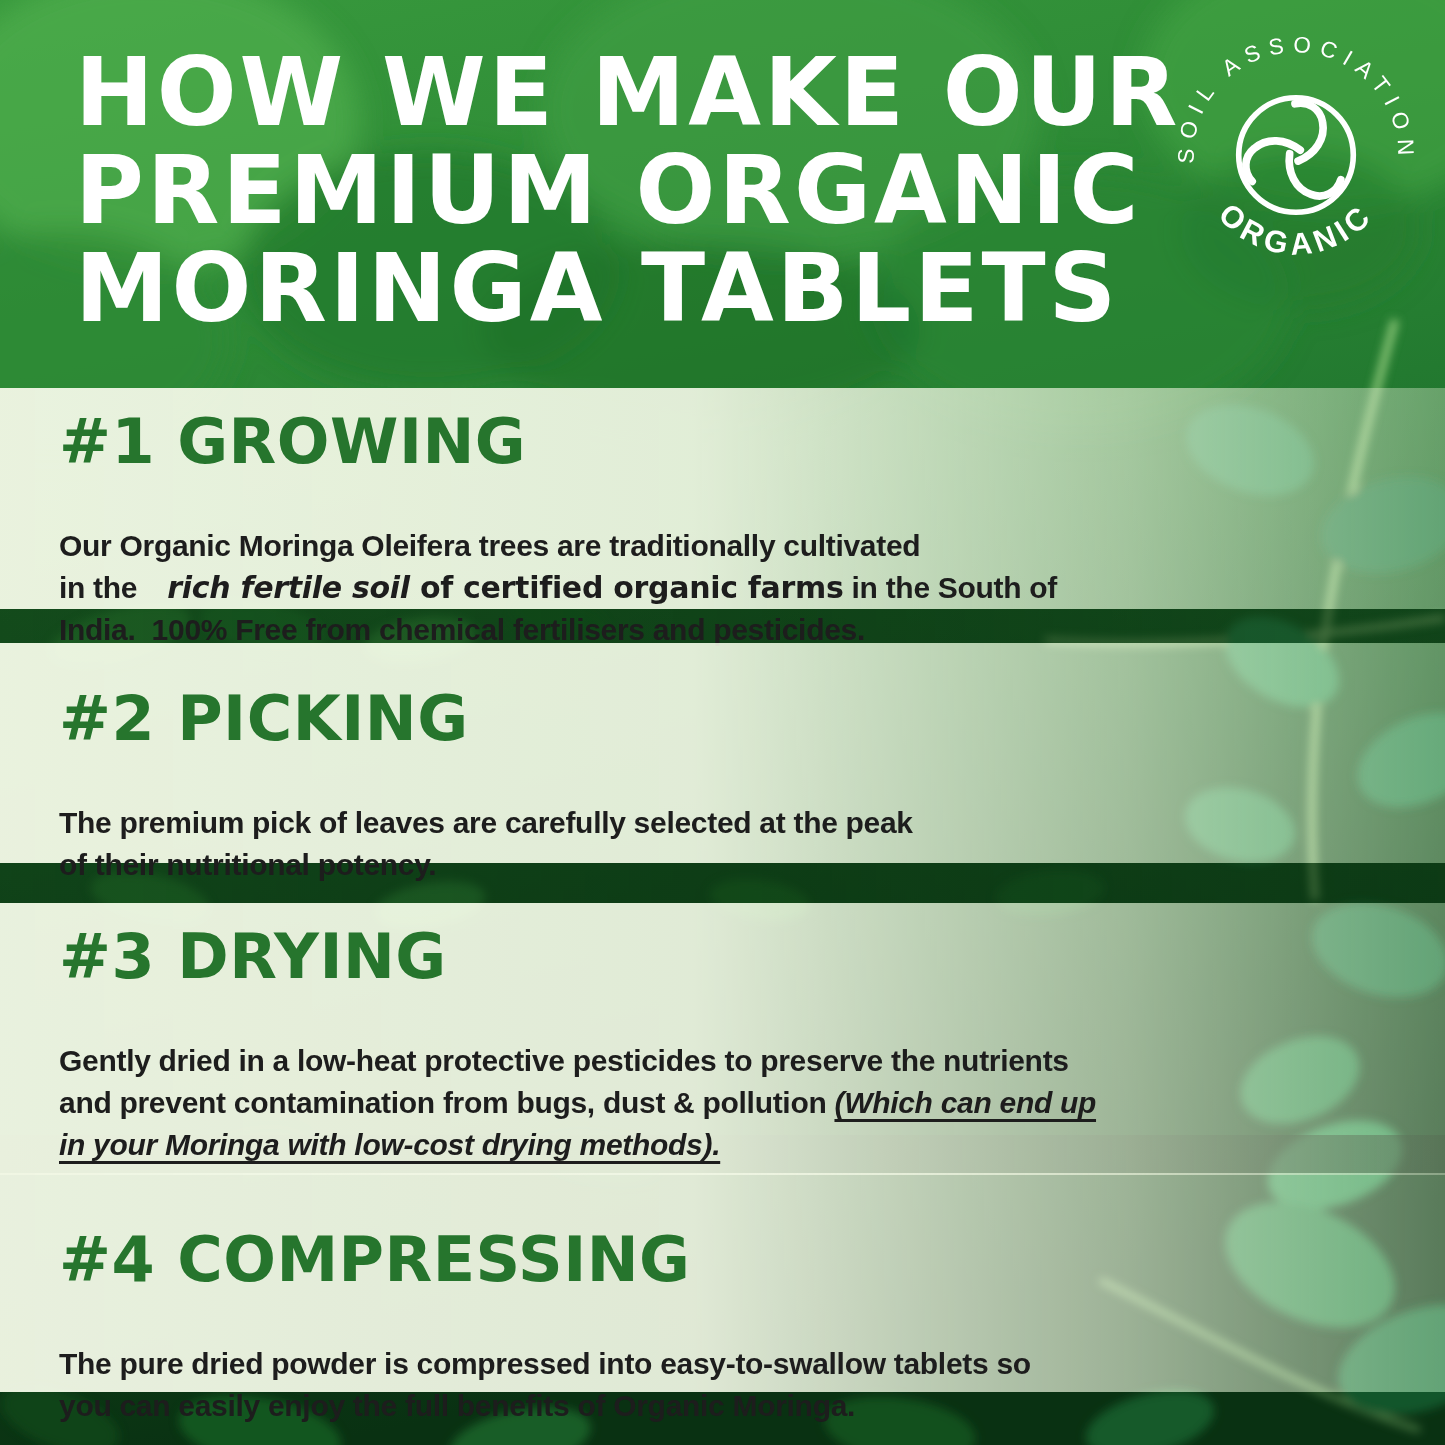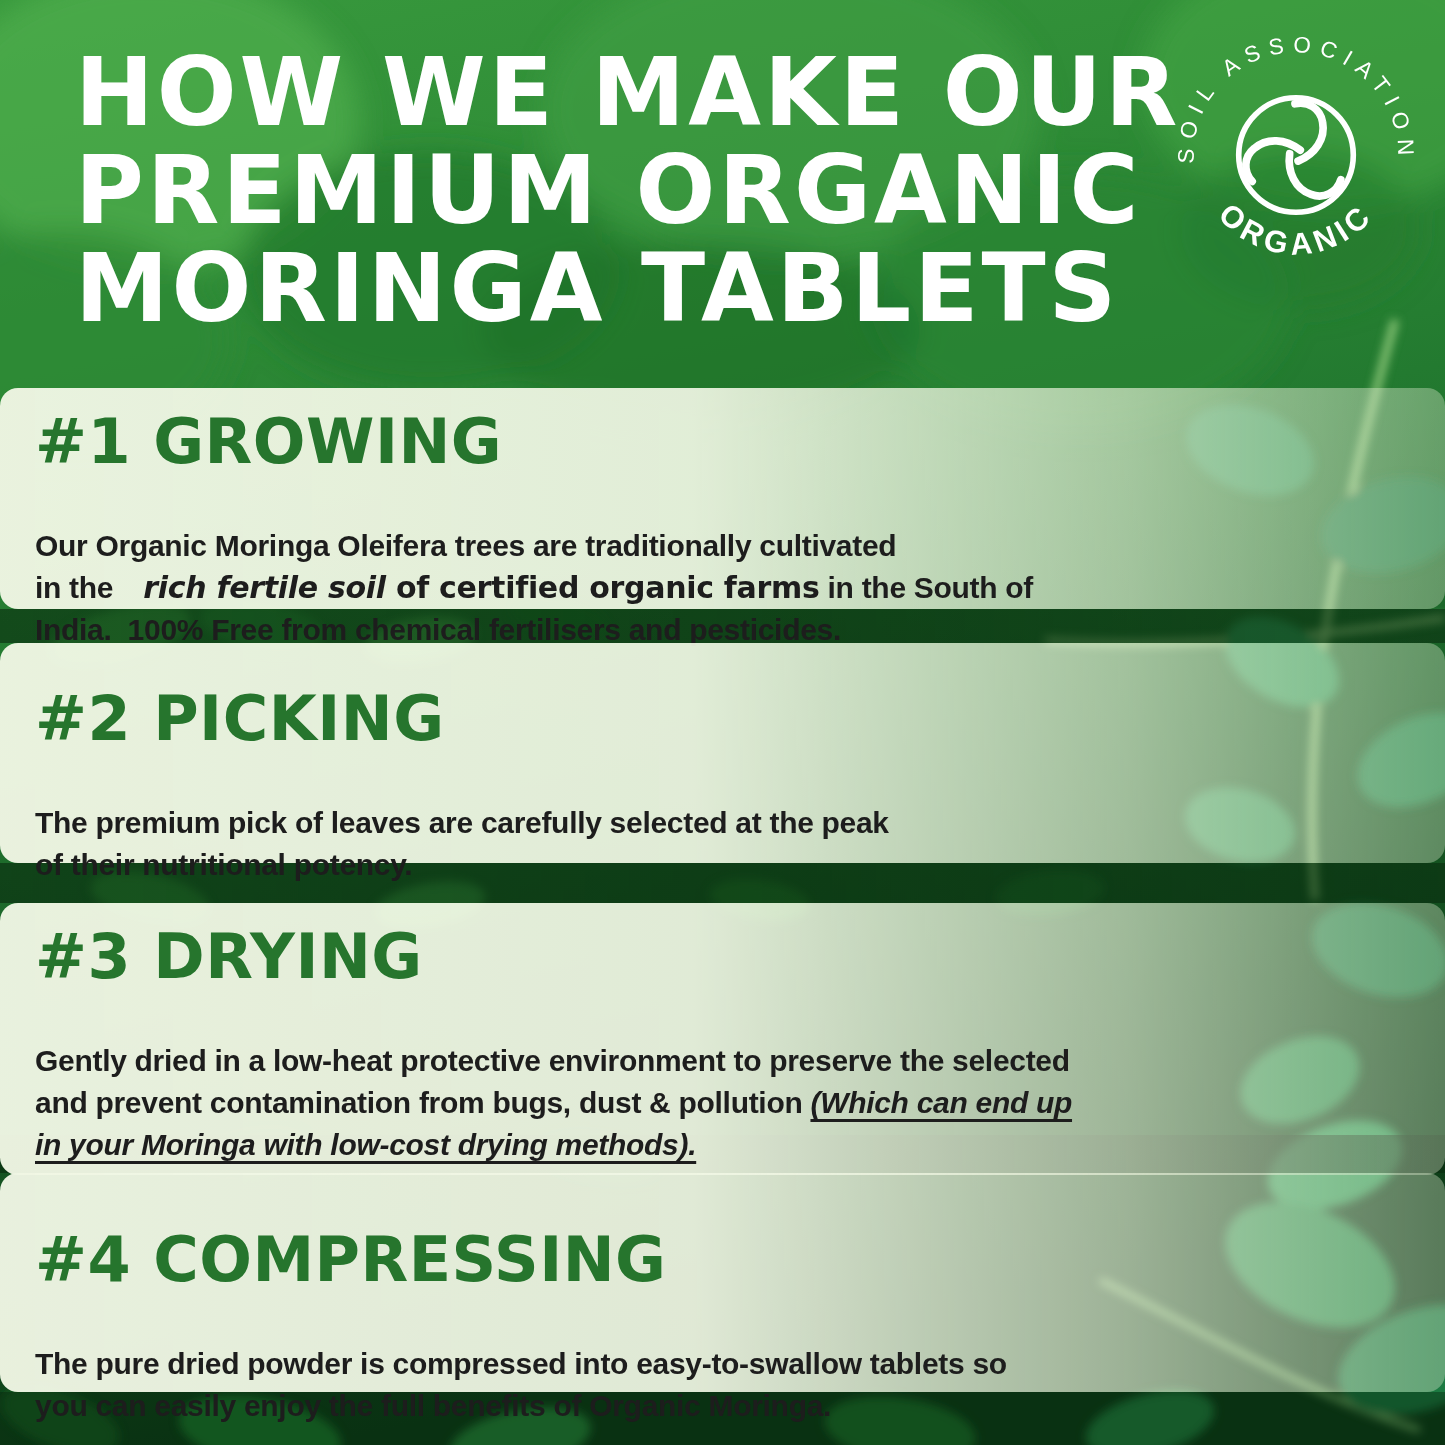--- a/index.html
+++ b/index.html
@@ -10,22 +10,21 @@
   .bg-svg { position:absolute; left:0; top:0; width:1445px; height:1445px; z-index:0; }
 
   
   .band {
     position:absolute; left:0; width:1445px; z-index:2; box-sizing:border-box;
     background:linear-gradient(90deg,
       rgba(240,246,228,0.97) 0%,
       rgba(240,246,228,0.93) 48%,
       rgba(238,244,222,0.64) 78%,
       rgba(236,243,219,0.34) 100%);
-    padding-left:35px;
-    border-radius:18px;
+    padding-left:59px;
   }
   #band-growing     { top:388px;  height:221px; }
   #band-picking     { top:643px;  height:220px; }
   #band-drying      { top:903px;  height:272px; }
   #band-compressing { top:1173px; height:219px; }
 
   .gap {
     position:absolute; left:0; width:1445px; z-index:1;
     background:linear-gradient(90deg, rgba(7,38,12,0.58), rgba(10,48,16,0.72) 55%, rgba(8,40,13,0.55));
   }
@@ -187,21 +186,21 @@
     <h2 class="heading">#2 PICKING</h2>
     <div class="bodytext">
       <div class="line">The premium pick of leaves are carefully selected at the peak</div>
       <div class="line">of their nutritional potency.</div>
     </div>
   </section>
 
   <section class="band" id="band-drying">
     <h2 class="heading">#3 DRYING</h2>
     <div class="bodytext">
-      <div class="line">Gently dried in a low-heat protective environment to preserve the selected</div>
+      <div class="line">Gently dried in a low-heat protective pesticides to preserve the nutrients</div>
       <div class="line"><span>and prevent contamination from bugs, dust &amp; pollution </span><span class="iu">(Which can end up</span></div>
       <div class="line"><span class="iu">in your Moringa with low-cost drying methods).</span></div>
     </div>
   </section>
 
   <section class="band" id="band-compressing">
     <h2 class="heading">#4 COMPRESSING</h2>
     <div class="bodytext">
       <div class="line">The pure dried powder is compressed into easy-to-swallow tablets so</div>
       <div class="line">you can easily enjoy the full benefits of Organic Moringa.</div>

